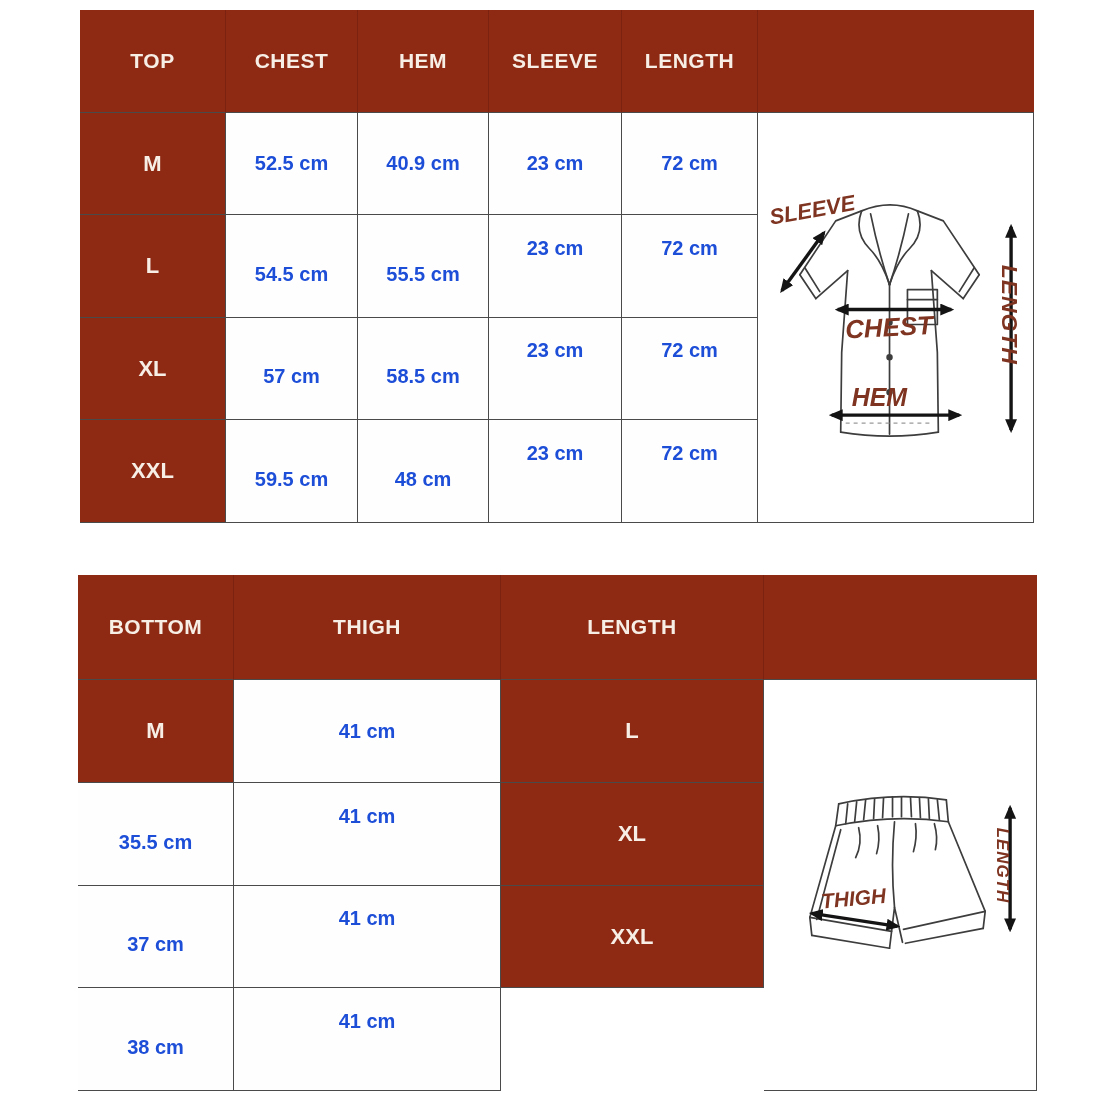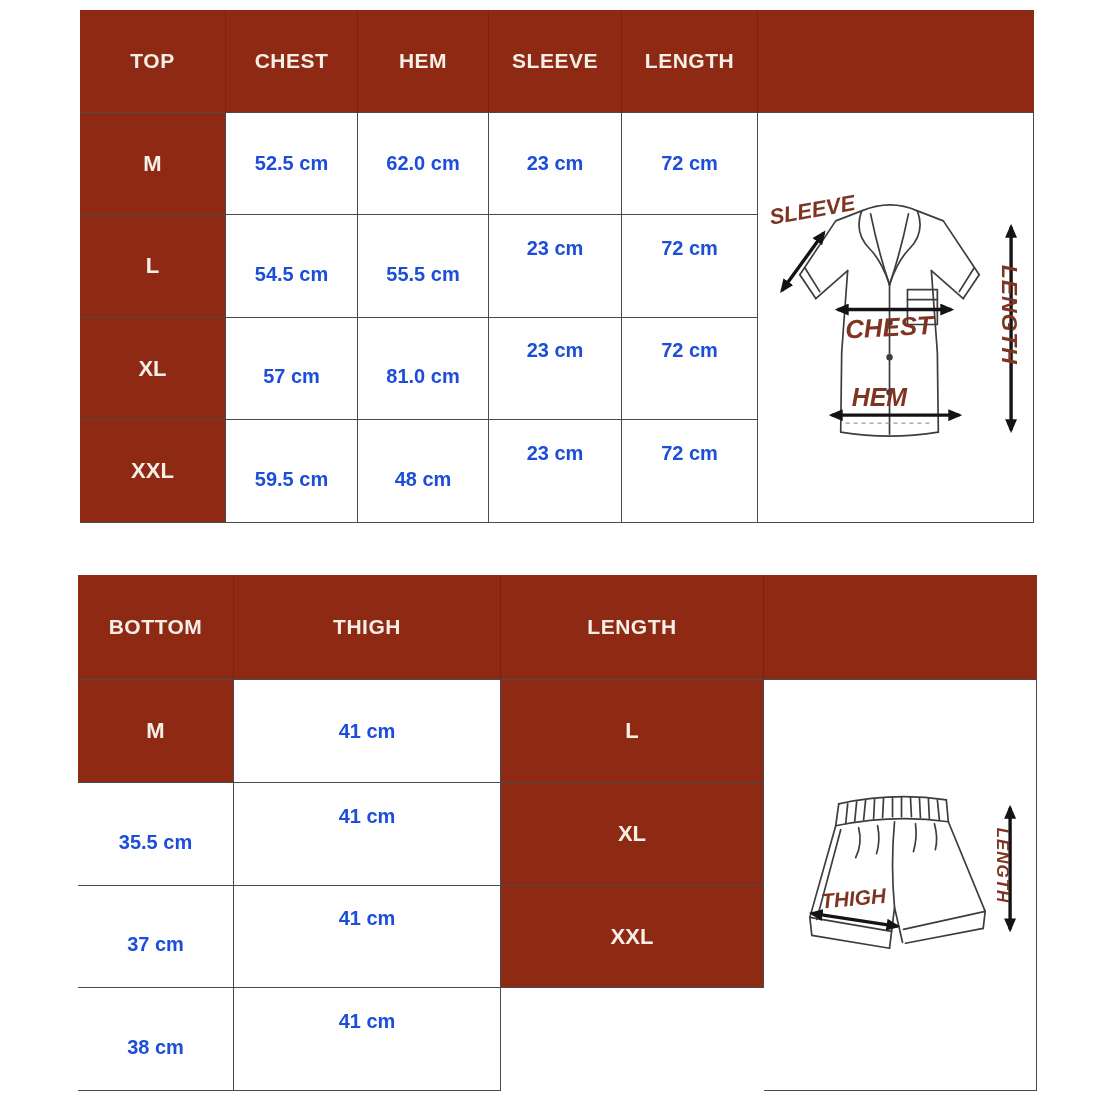--- a/index.html
+++ b/index.html
@@ -55,21 +55,21 @@
     <div class="cell hcell">HEM</div>
     <div class="cell hcell">SLEEVE</div>
     <div class="cell hcell">LENGTH</div>
     <div class="cell hcell last"></div>
 
     <div class="cell scell">M</div>
     <div class="cell vcell">
         <span>52.5 cm</span>
       </div>
     <div class="cell vcell">
-        <span>62.0 cm</span>
+        <span>40.9 cm</span>
       </div>
     <div class="cell vcell">
         <span>23 cm</span>
       </div>
     <div class="cell vcell">
         <span>72 cm</span>
       </div>
 
     <div class="diagram-cell">
       <svg viewBox="0 0 276 410">
@@ -129,21 +129,21 @@
       </div>
     <div class="cell vcell up">
         <span>72 cm</span>
       </div>
 
     <div class="cell scell">XL</div>
     <div class="cell vcell low">
         <span>57 cm</span>
       </div>
     <div class="cell vcell low">
-        <span>81.0 cm</span>
+        <span>58.5 cm</span>
       </div>
     <div class="cell vcell up">
         <span>23 cm</span>
       </div>
     <div class="cell vcell up">
         <span>72 cm</span>
       </div>
 
     <div class="cell scell">XXL</div>
     <div class="cell vcell low">

